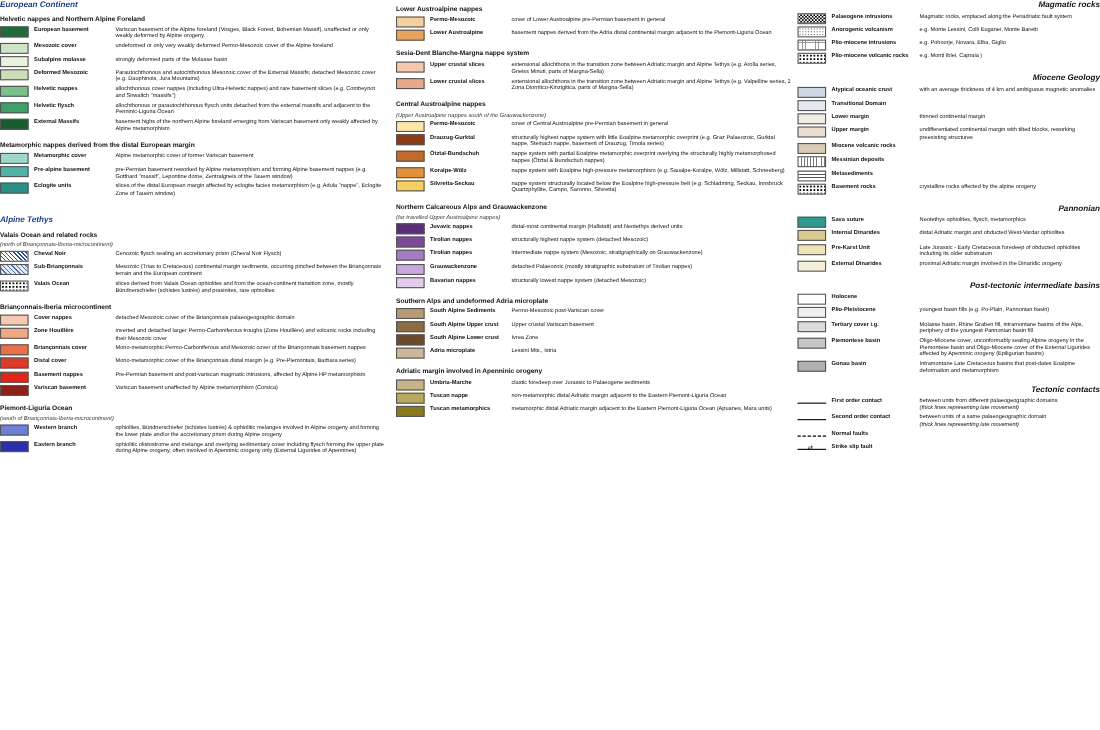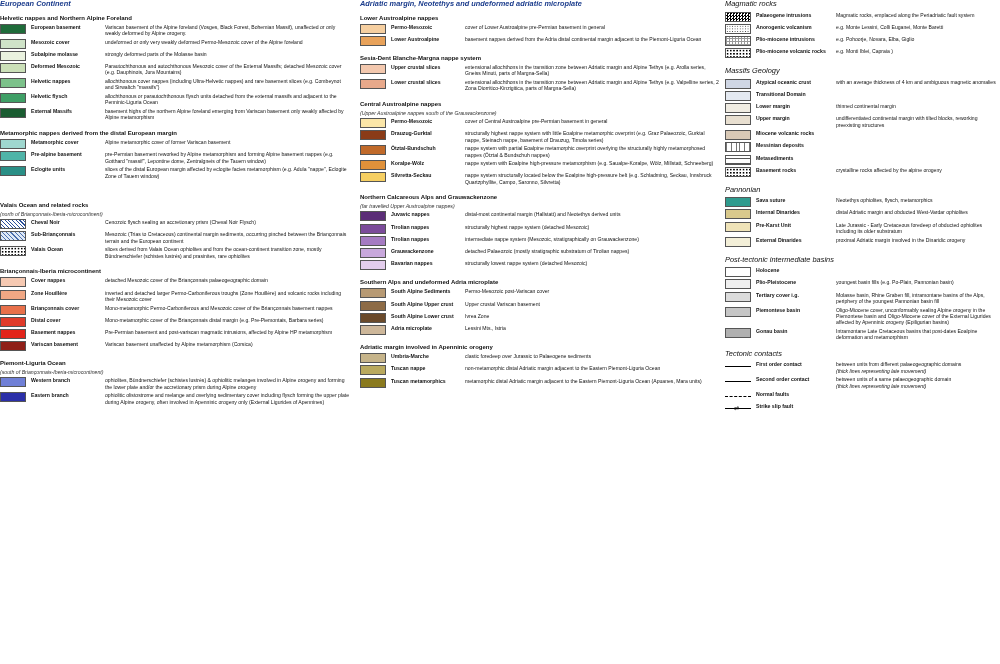--- a/index.html
+++ b/index.html
@@ -11,21 +11,21 @@
   .sheet{position:relative;width:1000px;height:664px;}
   .col{position:absolute;top:0;}
   .c1{left:0;width:350px;}
   .c2{left:360px;width:360px;}
   .c3{left:725px;width:275px;}
 
   .sec-title{
     font-style:italic;font-weight:bold;font-size:7.4px;color:#1b3c8c;
     margin:0 0 3px 0;line-height:1.15;
   }
-  .sec-title.black{color:#111;font-style:italic;font-weight:normal;}
+  .sec-title.black{color:#111;font-style:italic;font-weight:bold;text-align:right;}
   .grp-title{
     font-weight:bold;font-size:6px;color:#111;margin:6px 0 2px 0;line-height:1.2;
   }
   .grp-sub{font-style:italic;font-size:5.2px;color:#333;margin:0 0 2px 0;}
 
   .row{display:flex;align-items:flex-start;margin:0 0 2.2px 0;}
   .sw{
     width:26px;height:10px;flex:0 0 26px;border:0.6px solid #555;margin-right:5px;
     box-sizing:border-box;
   }
@@ -145,20 +145,21 @@
           <div class="desc">pre-Permian basement reworked by Alpine metamorphism and forming Alpine basement nappes (e.g. Gotthard "massif", Lepontine dome, Zentralgneis of the Tauern window)</div>
         </div>
       <div class="row">
           <div class="sw" style="background:#2a8f86"></div>
           <div class="lbl">Eclogite units</div>
           <div class="desc">slices of the distal European margin affected by eclogite facies metamorphism (e.g. Adula "nappe", Eclogite Zone of Tauern window)</div>
         </div>
     </div>
 
     <div class="sp"></div>
+    <div class="sec-title">Alpine Tethys</div>
 
     <div class="grp-title">Valais Ocean and related rocks</div>
     <div class="grp-sub">(north of Briançonnais-Iberia-microcontinent)</div>
     <div class="block">
       <div class="row">
           <div class="sw p-diag-b"></div>
           <div class="lbl">Cheval Noir</div>
           <div class="desc">Cenozoic flysch sealing an accretionary prism (Cheval Noir Flysch)</div>
         </div>
       <div class="row">
@@ -217,21 +218,20 @@
         </div>
       <div class="row">
           <div class="sw" style="background:#2b2fa8"></div>
           <div class="lbl">Eastern branch</div>
           <div class="desc">ophiolitic olistostrome and melange and overlying sedimentary cover including flysch forming the upper plate during Alpine orogeny, often involved in Apenninic orogeny only (External Ligurides of Apennines)</div>
         </div>
     </div>
   </div>
 
   <div class="col c2">
-    <div class="sec-title">Adriatic margin, Neotethys and undeformed adriatic microplate</div>
 
     <div class="grp-title">Lower Austroalpine nappes</div>
     <div class="block">
       <div class="row">
           <div class="sw" style="background:#f6cfa0"></div>
           <div class="lbl">Permo-Mesozoic</div>
           <div class="desc">cover of Lower Austroalpine pre-Permian basement in general</div>
         </div>
       <div class="row">
           <div class="sw" style="background:#e8a25a"></div>
@@ -377,21 +377,21 @@
           <div class="lbl wide">Plio-miocene intrusions</div>
           <div class="desc">e.g. Pohoorje, Novara, Elba, Giglio</div>
         </div>
       <div class="row">
           <div class="sw p-dots-light"></div>
           <div class="lbl wide">Plio-miocene volcanic rocks</div>
           <div class="desc">e.g. Monti Iblei, Capraia )</div>
         </div>
     </div>
 
-    <div class="sec-title black">Massifs Geology</div>
+    <div class="sec-title black">Miocene Geology</div>
     <div class="block">
       <div class="row">
           <div class="sw" style="background:#cfd6e4"></div>
           <div class="lbl wide">Atypical oceanic crust</div>
           <div class="desc">with an average thickness of 4 km and ambiguous magnetic anomalies</div>
         </div>
       <div class="row">
           <div class="sw" style="background:#e4e9f1"></div>
           <div class="lbl wide">Transitional Domain</div>
           <div class="desc"></div>

